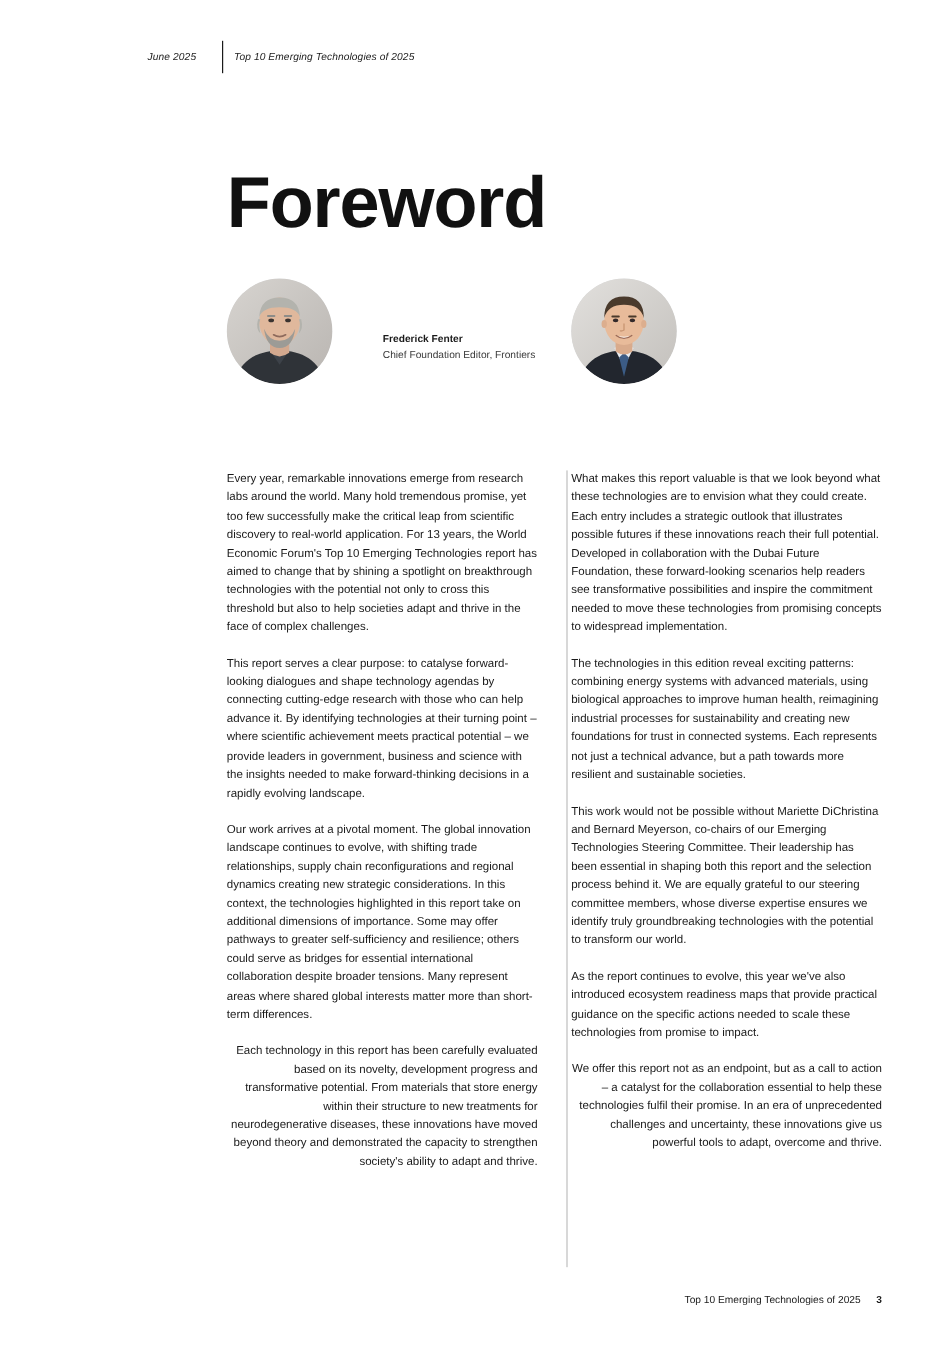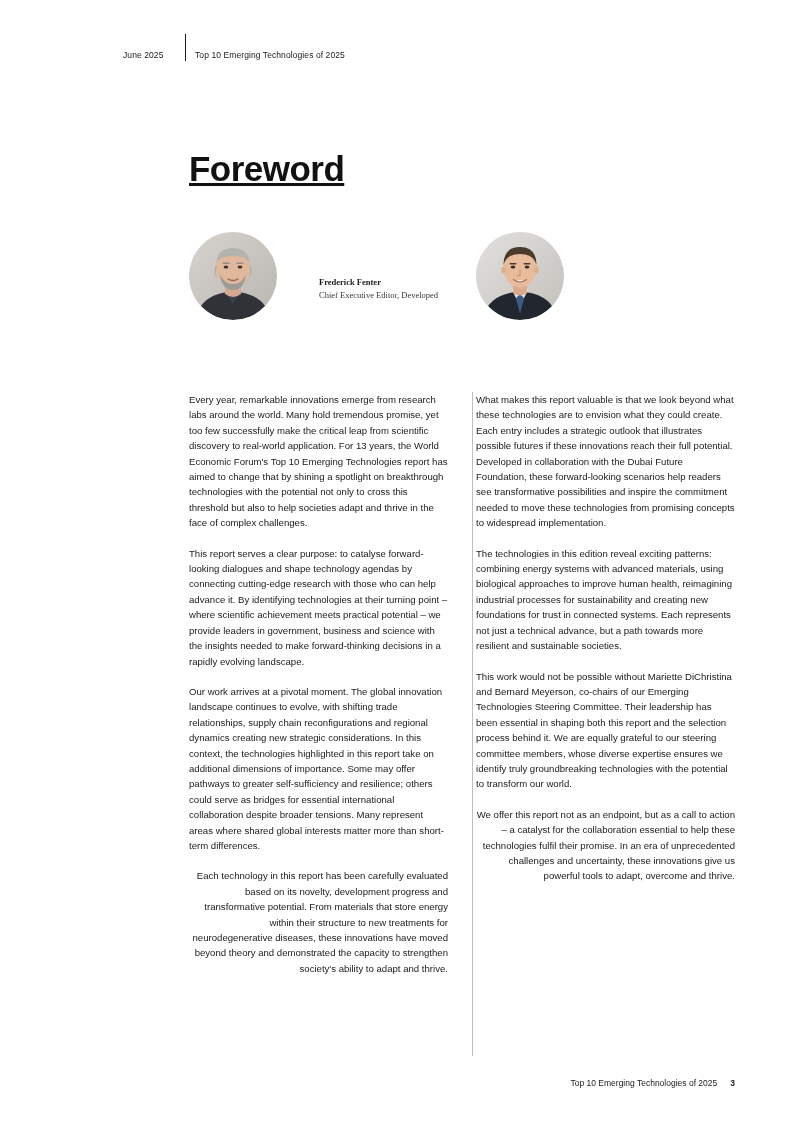--- a/index.html
+++ b/index.html
@@ -24,21 +24,22 @@
     overflow: hidden;
   }
 
   
   .header {
     position: absolute;
     top: 34px;
     left: 123px;
     width: 560px;
     display: flex;
-    align-items: flex-end;
+    align-items: center;
+    font-style: italic;
   }
   .header-date {
     font-size: 8.5px;
     line-height: 12.5px;
     color: #1a1a1a;
     width: 62px;
     letter-spacing: 0.01em;
   }
   .header-rule {
     width: 1px;
@@ -53,41 +54,40 @@
     color: #1a1a1a;
     max-width: 170px;
     letter-spacing: 0.01em;
   }
 
   
   .foreword-title {
     position: absolute;
     top: 141px;
     left: 189px;
-    font-size: 35px;
+    font-size: 60px;
     line-height: 56px;
     font-weight: bold;
     letter-spacing: -0.015em;
     color: #111111;
-    text-decoration: underline;
   }
 
   
   .authors {
     position: absolute;
     top: 232px;
     left: 189px;
     width: 546px;
     display: flex;
   }
   .author {
     display: flex;
     align-items: flex-start;
   }
-  .author.first { width: 287px; font-family: Liberation Serif, serif; }
+  .author.first { width: 287px; }
   .author-photo {
     width: 88px;
     height: 88px;
     border-radius: 50%;
     overflow: hidden;
     flex: 0 0 auto;
     position: relative;
     background: #d8d8d8;
   }
   .author-photo svg { display: block; }
@@ -208,21 +208,21 @@
 
             <rect x="33.5" y="30.5" width="7" height="1.6" rx="0.8" fill="#8d8c88"></rect>
             <rect x="47.5" y="30.5" width="7" height="1.6" rx="0.8" fill="#8d8c88"></rect>
 
             <path d="M39 47 q5 3 10 0" stroke="#8d6a5c" stroke-width="1.4" fill="none" stroke-linecap="round"></path>
           </g>
         </svg>
       </div>
       <div class="author-meta">
         <div class="author-name">Frederick Fenter</div>
-        <div class="author-role">Chief Executive Editor, Developed</div>
+        <div class="author-role">Chief Foundation Editor, Frontiers</div>
       </div>
     </div>
 
     <div class="author">
       <div class="author-photo">
         <svg width="88" height="88" viewBox="0 0 88 88">
           <defs>
             <clipPath id="clipB">
                 <circle cx="44" cy="44" r="44"></circle>
               </clipPath>
@@ -271,20 +271,21 @@
     <div class="col left">
       <p>Every year, remarkable innovations emerge from research labs around the world. Many hold tremendous promise, yet too few successfully make the critical leap from scientific discovery to real-world application. For 13 years, the World Economic Forum's Top 10 Emerging Technologies report has aimed to change that by shining a spotlight on breakthrough technologies with the potential not only to cross this threshold but also to help societies adapt and thrive in the face of complex challenges.</p>
       <p>This report serves a clear purpose: to catalyse forward-looking dialogues and shape technology agendas by connecting cutting-edge research with those who can help advance it. By identifying technologies at their turning point – where scientific achievement meets practical potential – we provide leaders in government, business and science with the insights needed to make forward-thinking decisions in a rapidly evolving landscape.</p>
       <p>Our work arrives at a pivotal moment. The global innovation landscape continues to evolve, with shifting trade relationships, supply chain reconfigurations and regional dynamics creating new strategic considerations. In this context, the technologies highlighted in this report take on additional dimensions of importance. Some may offer pathways to greater self-sufficiency and resilience; others could serve as bridges for essential international collaboration despite broader tensions. Many represent areas where shared global interests matter more than short-term differences.</p>
       <p>Each technology in this report has been carefully evaluated based on its novelty, development progress and transformative potential. From materials that store energy within their structure to new treatments for neurodegenerative diseases, these innovations have moved beyond theory and demonstrated the capacity to strengthen society's ability to adapt and thrive.</p>
     </div>
     <div class="col right">
       <p>What makes this report valuable is that we look beyond what these technologies are to envision what they could create. Each entry includes a strategic outlook that illustrates possible futures if these innovations reach their full potential. Developed in collaboration with the Dubai Future Foundation, these forward-looking scenarios help readers see transformative possibilities and inspire the commitment needed to move these technologies from promising concepts to widespread implementation.</p>
       <p>The technologies in this edition reveal exciting patterns: combining energy systems with advanced materials, using biological approaches to improve human health, reimagining industrial processes for sustainability and creating new foundations for trust in connected systems. Each represents not just a technical advance, but a path towards more resilient and sustainable societies.</p>
       <p>This work would not be possible without Mariette DiChristina and Bernard Meyerson, co-chairs of our Emerging Technologies Steering Committee. Their leadership has been essential in shaping both this report and the selection process behind it. We are equally grateful to our steering committee members, whose diverse expertise ensures we identify truly groundbreaking technologies with the potential to transform our world.</p>
+      <p>As the report continues to evolve, this year we've also introduced ecosystem readiness maps that provide practical guidance on the specific actions needed to scale these technologies from promise to impact.</p>
       <p>We offer this report not as an endpoint, but as a call to action – a catalyst for the collaboration essential to help these technologies fulfil their promise. In an era of unprecedented challenges and uncertainty, these innovations give us powerful tools to adapt, overcome and thrive.</p>
     </div>
   </div>
 
   <div class="footer">
     <div class="footer-title">Top 10 Emerging Technologies of 2025</div>
     <div class="footer-page">3</div>
   </div>
 
 </div>

